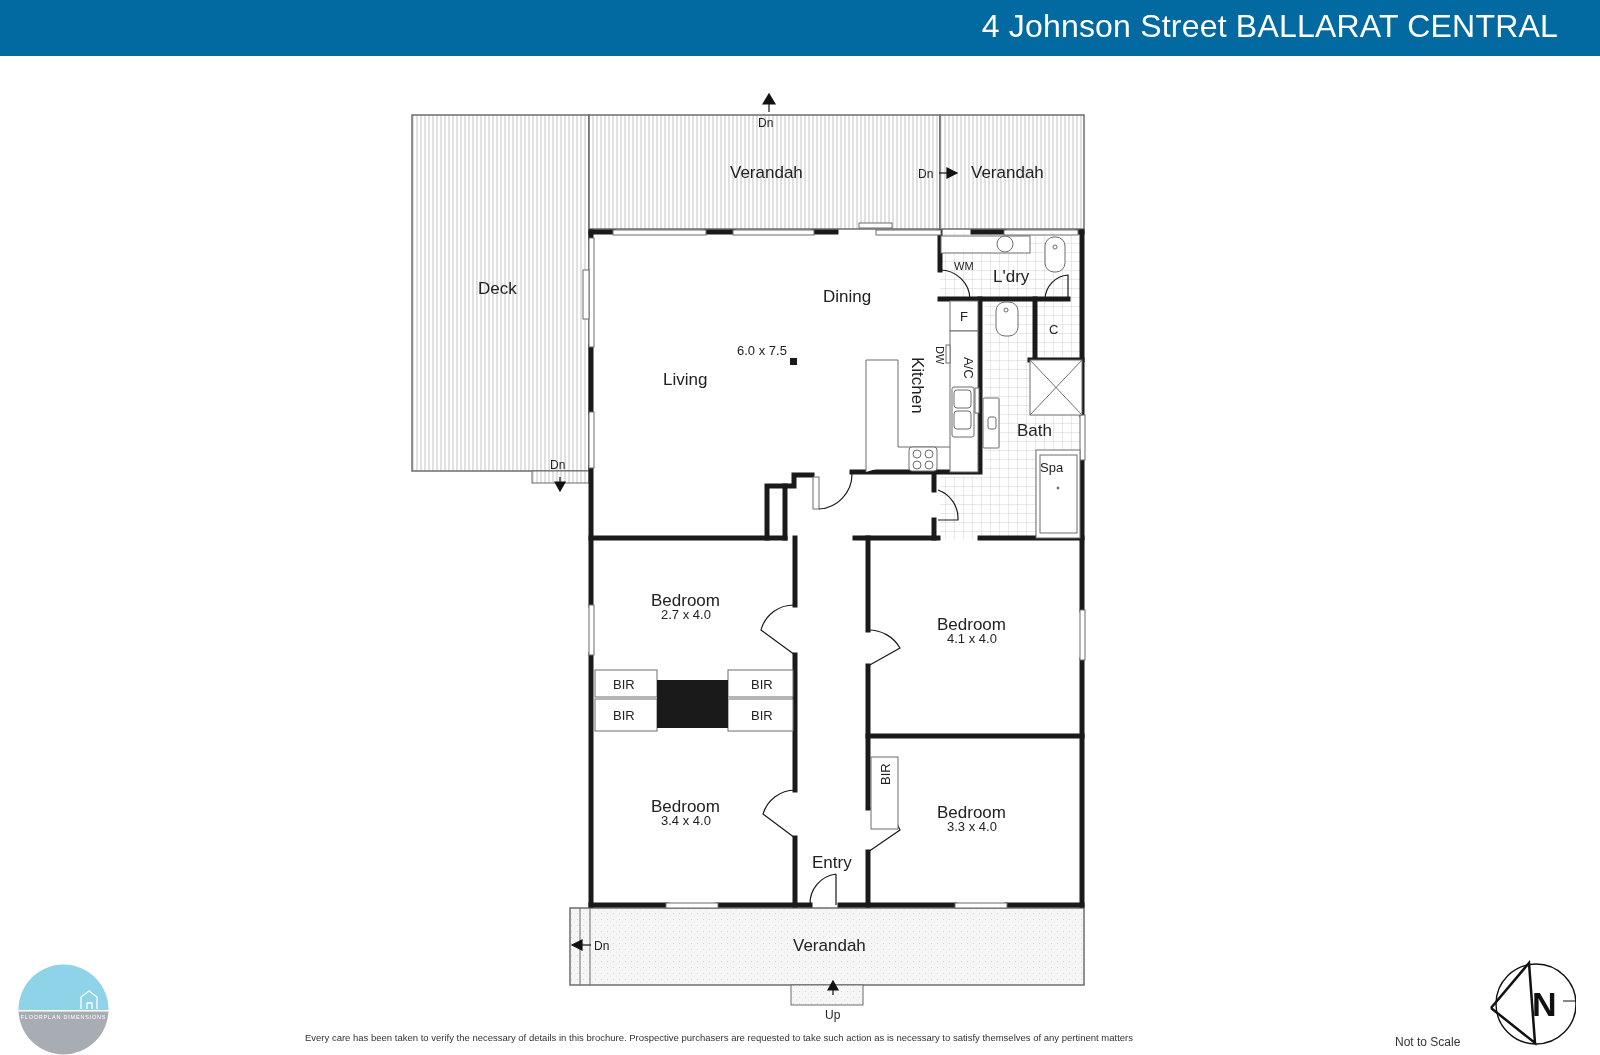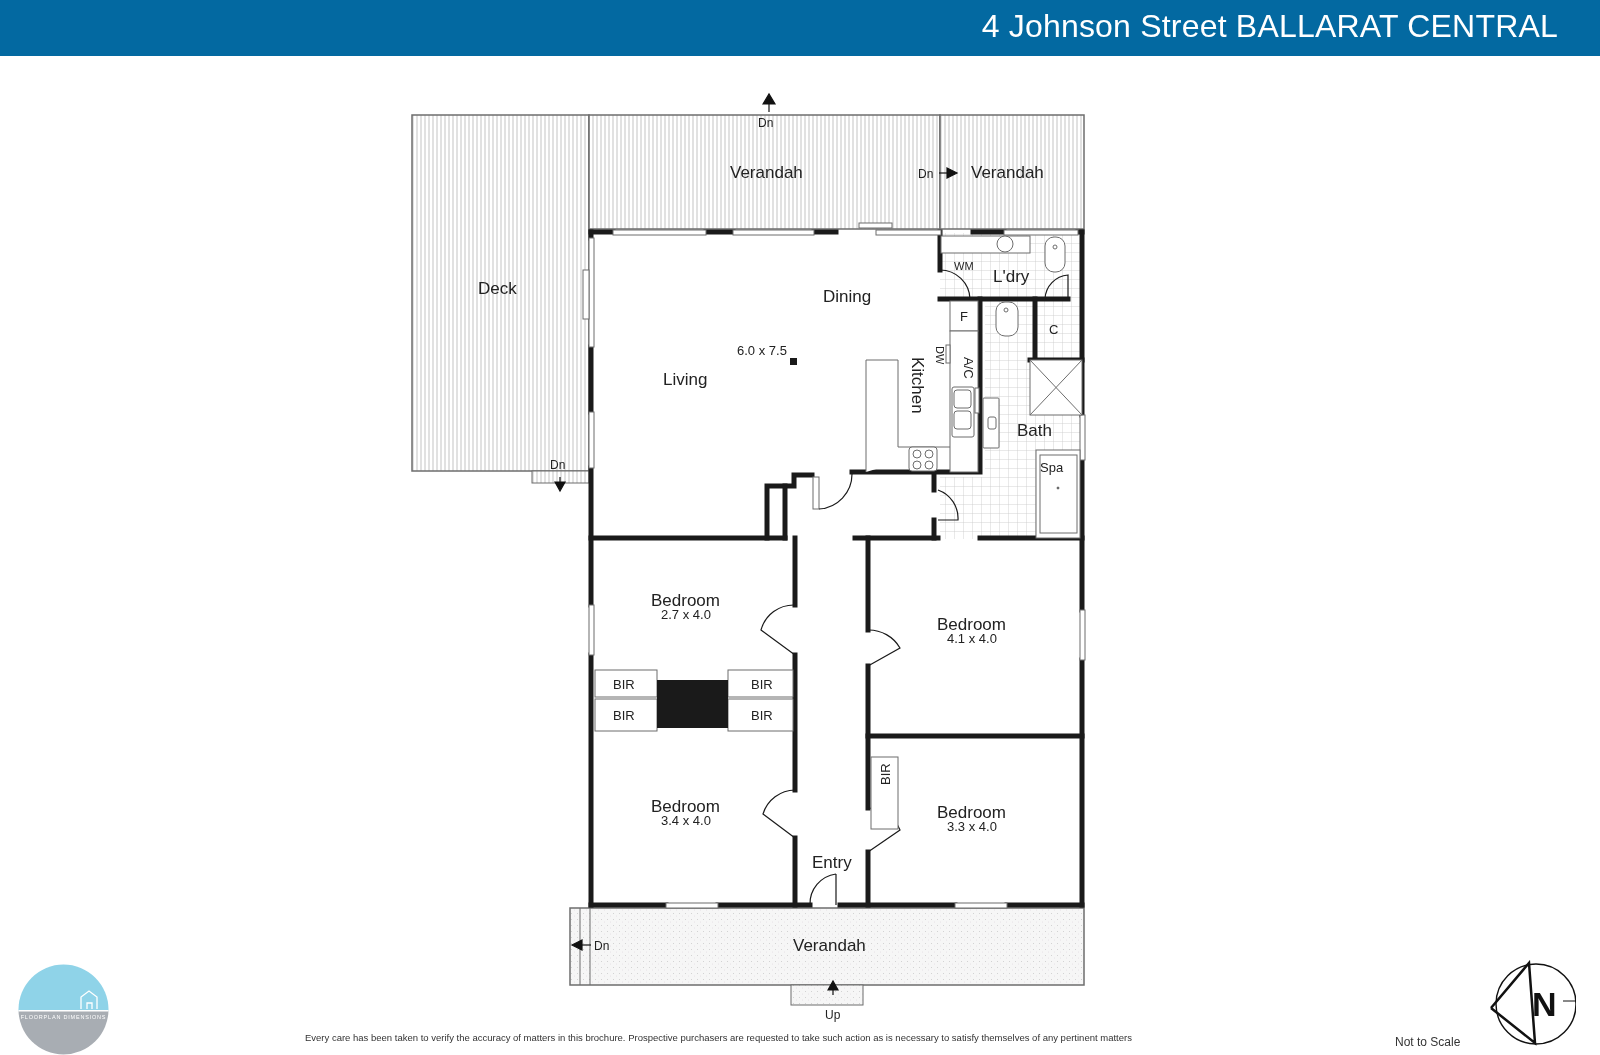--- a/index.html
+++ b/index.html
@@ -259,14 +259,14 @@
   <text x="46.5" y="56" text-anchor="middle" font-size="5.5" fill="#ffffff" font-family="Liberation Sans, sans-serif" letter-spacing="0.8">FLOORPLAN DIMENSIONS</text>
 </svg>
 
 <svg class="compass" viewBox="0 0 88 88" xmlns="http://www.w3.org/2000/svg">
   <circle cx="48" cy="44" r="40" fill="none" stroke="#111" stroke-width="1.4"></circle>
   <polyline points="3,48 41,3 47,83 3,48" fill="none" stroke="#111" stroke-width="2.5"></polyline>
   <line x1="75" y1="41" x2="88" y2="41" stroke="#111" stroke-width="1"></line>
   <text x="44" y="56" font-size="34" font-weight="bold" fill="#111" font-family="Liberation Sans, sans-serif">N</text>
 </svg>
 
-<div class="disclaimer">Every care has been taken to verify the accuracy of matters in this brochure. Prospective purchasers are requested to take such action as is necessary to satisfy themselves of any pertinent matters</div>
+<div class="disclaimer">Every care has been taken to verify the necessary of details in this brochure. Prospective purchasers are requested to take such action as is necessary to satisfy themselves of any pertinent matters</div>
 <div class="not-scale">Not to Scale</div>
 
 </body></html>

